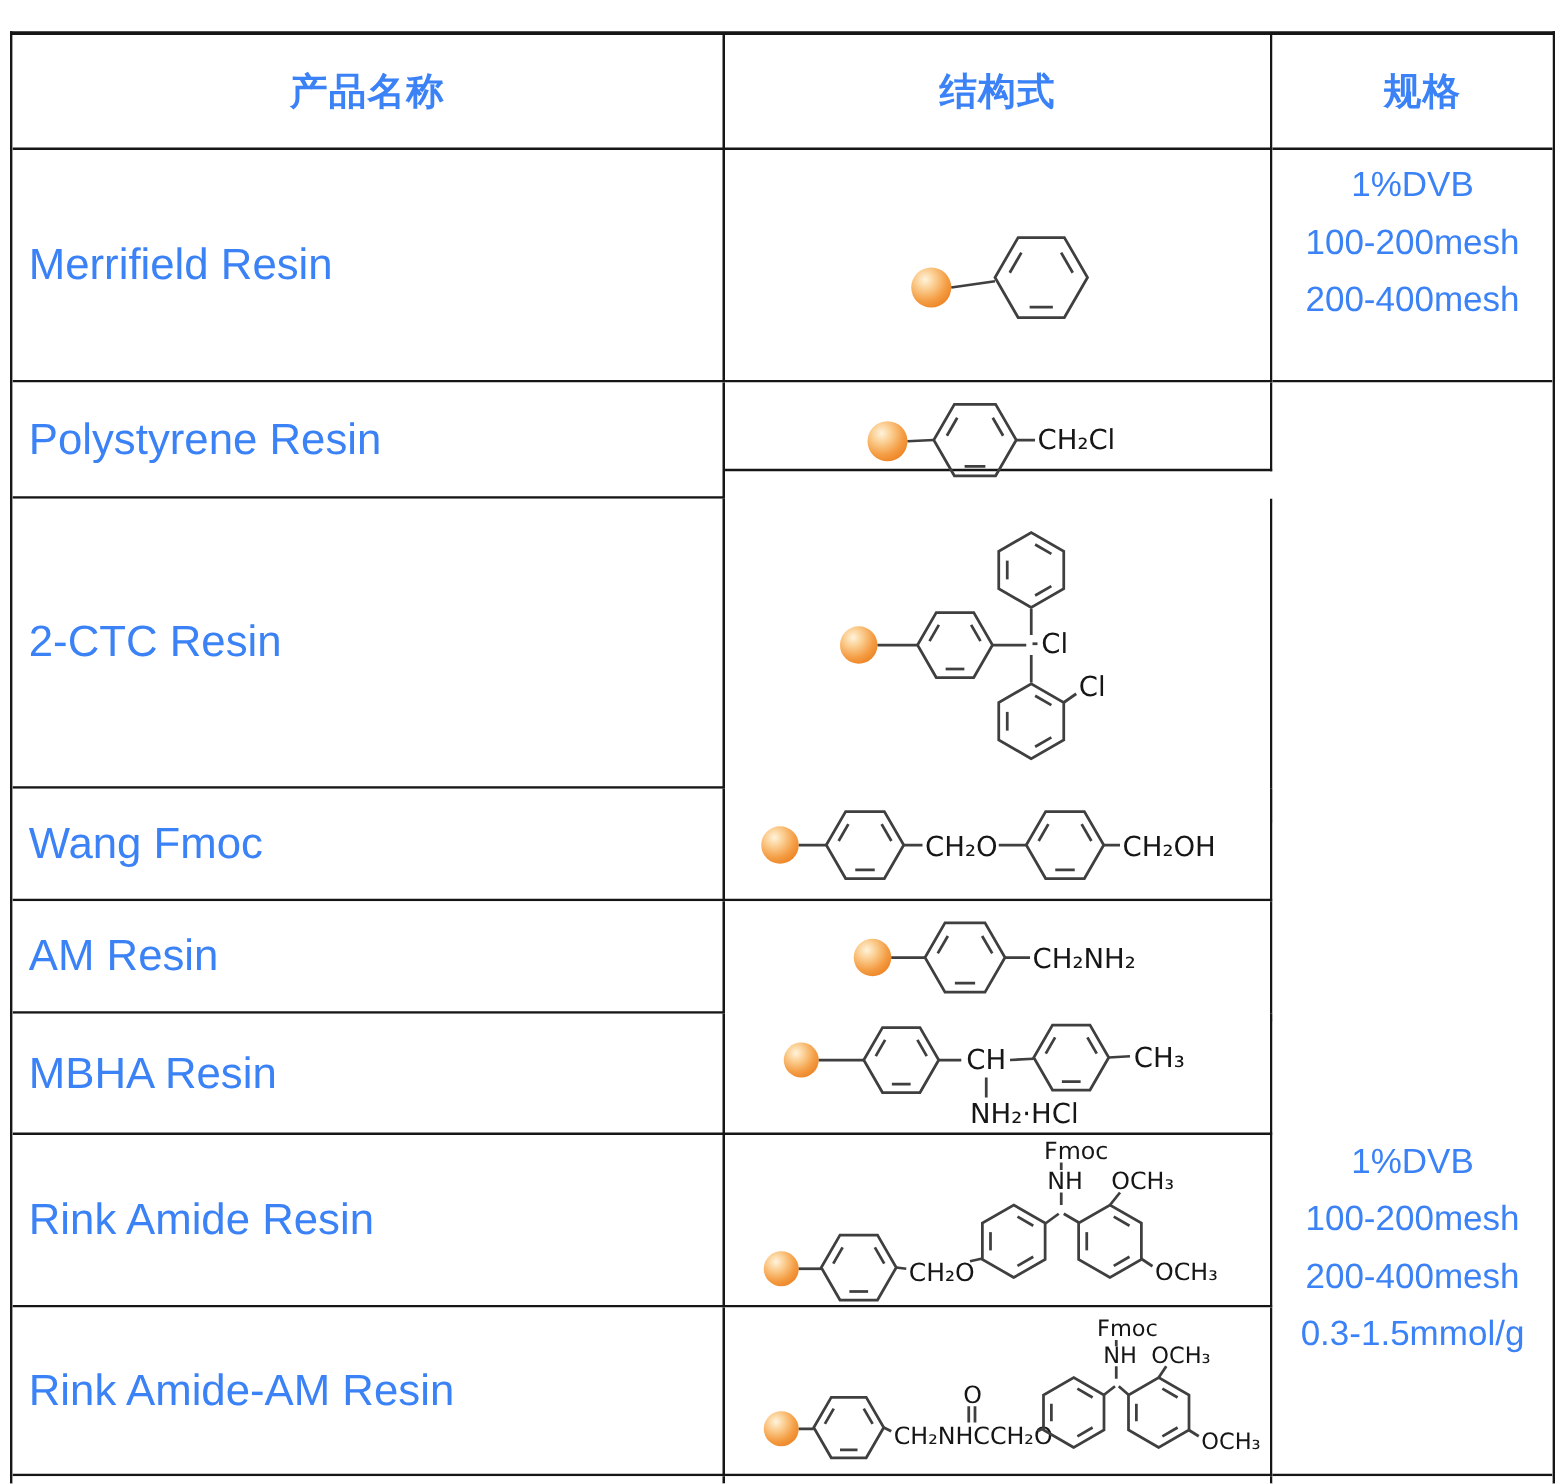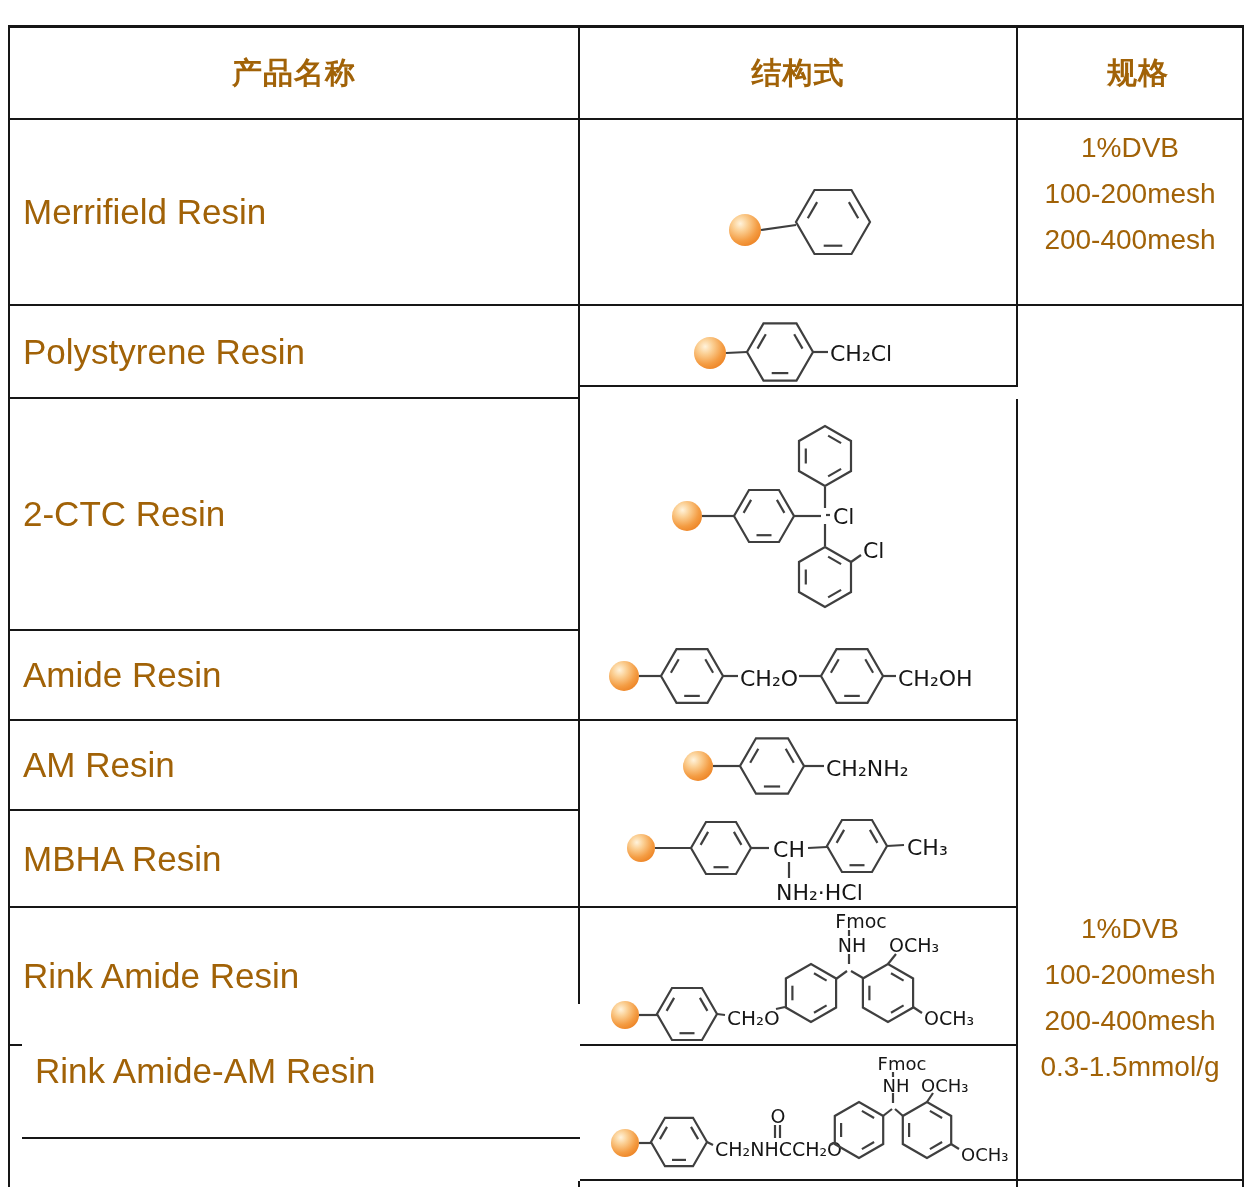--- a/index.html
+++ b/index.html
@@ -1,17 +1,17 @@
 <!DOCTYPE html>
 <html><head>
 <meta charset="utf-8">
 <style>
   html,body{margin:0;padding:0;background:#ffffff;}
   #page{position:relative;width:1250px;height:1187px;background:#ffffff;overflow:hidden;
-        font-family:"Liberation Sans","DejaVu Sans",sans-serif;color:#a16207;}
+        font-family:"Liberation Sans","DejaVu Sans",sans-serif;color:#3b82f6;}
   #tbl{position:absolute;left:8px;top:25px;width:1236px;height:1162px;box-sizing:border-box;
        border-left:2px solid #161616;border-right:2px solid #161616;border-top:3px solid #161616;
        background:#ffffff;overflow:hidden;}
   .cell{position:absolute;box-sizing:border-box;background:#ffffff;
         border-right:2px solid #161616;border-bottom:2px solid #161616;}
   .cell.lastcol{border-right:none;}
   .cell.nobot{border-bottom:none;}
   .hcell{display:flex;align-items:center;justify-content:center;
          font-size:30px;font-weight:700;letter-spacing:1px;}
   .namecell{display:flex;align-items:center;padding-left:13px;font-size:35px;}
@@ -55,47 +55,47 @@
     <div class="cell namecell" style="left:0;top:92px;width:570px;height:186px;">
       <span>Merrifield Resin</span>
       </div>
     <div class="cell namecell" style="left:0;top:278px;width:570px;height:93px;">
       <span>Polystyrene Resin</span>
       </div>
     <div class="cell namecell" style="left:0;top:371px;width:570px;height:232px;">
       <span>2-CTC Resin</span>
       </div>
     <div class="cell namecell" style="left:0;top:603px;width:570px;height:90px;">
-      <span>Amide Resin</span>
+      <span>Wang Fmoc</span>
       </div>
     <div class="cell namecell" style="left:0;top:693px;width:570px;height:90px;">
       <span>AM Resin</span>
       </div>
     <div class="cell namecell" style="left:0;top:783px;width:570px;height:97px;">
       <span>MBHA Resin</span>
       </div>
     <div class="cell namecell" style="left:0;top:880px;width:570px;height:138px;">
       <span>Rink Amide Resin</span>
       </div>
-    <div class="cell namecell" style="left:0;top:976px;width:570px;height:135px;margin-left:12px;">
+    <div class="cell namecell" style="left:0;top:1018px;width:570px;height:135px;">
       <span>Rink Amide-AM Resin</span>
       </div>
     <div class="cell namecell nobot" style="left:0;top:1153px;width:570px;height:6px;"></div>
 
     <div class="cell" style="left:570px;top:92px;width:438px;height:186px;">
       <svg class="struct" width="436" height="184" viewBox="0 0 436 184">
           <circle cx="165" cy="110" r="16" fill="url(#ballGrad)"></circle>
           <line x1="181" y1="110" x2="216" y2="105" stroke="#3f3f3f" stroke-width="2.2"></line>
           <path d="M290.0,102.0L271.5,134.0L234.5,134.0L216.0,102.0L234.5,70.0L271.5,70.0Z" fill="none" stroke="#3f3f3f" stroke-width="2.2"></path>
           <line x1="262.3" y1="125.7" x2="243.7" y2="125.7" stroke="#3f3f3f" stroke-width="2.2"></line>
           <line x1="227.8" y1="98.2" x2="237.1" y2="82.1" stroke="#3f3f3f" stroke-width="2.2"></line>
           <line x1="268.9" y1="82.1" x2="278.2" y2="98.2" stroke="#3f3f3f" stroke-width="2.2"></line>
         </svg>
       </div>
-    <div class="cell" style="left:570px;top:278px;width:438px;height:81px;">
+    <div class="cell" style="left:570px;top:278px;width:438px;height:71px;">
       <svg class="struct" width="436" height="91" viewBox="0 0 436 91">
           <circle cx="130" cy="47" r="16" fill="url(#ballGrad)"></circle>
           <line x1="146" y1="47" x2="167" y2="46" stroke="#3f3f3f" stroke-width="2.2"></line>
           <path d="M233.0,46.0L216.5,74.6L183.5,74.6L167.0,46.0L183.5,17.4L216.5,17.4Z" fill="none" stroke="#3f3f3f" stroke-width="2.2"></path>
           <line x1="208.3" y1="67.1" x2="191.7" y2="67.1" stroke="#3f3f3f" stroke-width="2.2"></line>
           <line x1="177.5" y1="42.6" x2="185.8" y2="28.2" stroke="#3f3f3f" stroke-width="2.2"></line>
           <line x1="214.2" y1="28.2" x2="222.5" y2="42.6" stroke="#3f3f3f" stroke-width="2.2"></line>
           <line x1="233" y1="46" x2="248" y2="46" stroke="#3f3f3f" stroke-width="2.2"></line>
           <text x="250" y="47" font-size="22" text-anchor="start" dominant-baseline="central">CH₂Cl</text>
         </svg>

